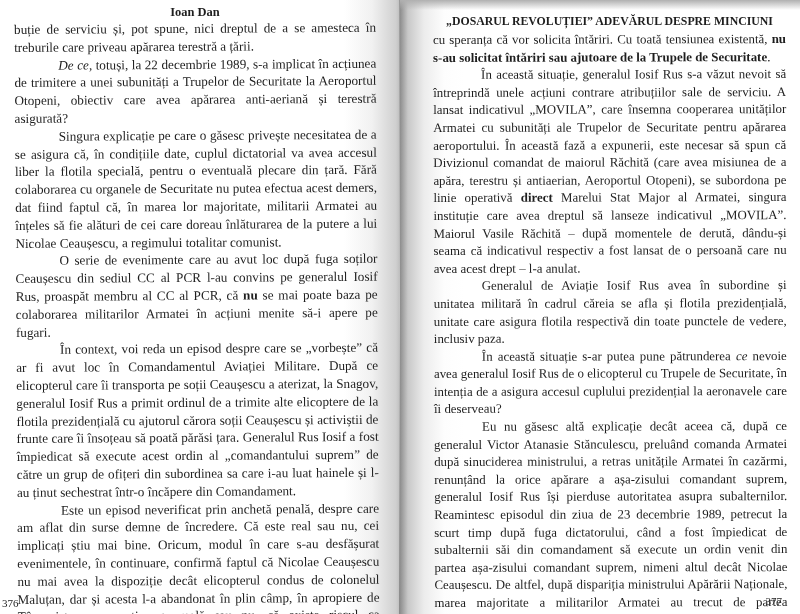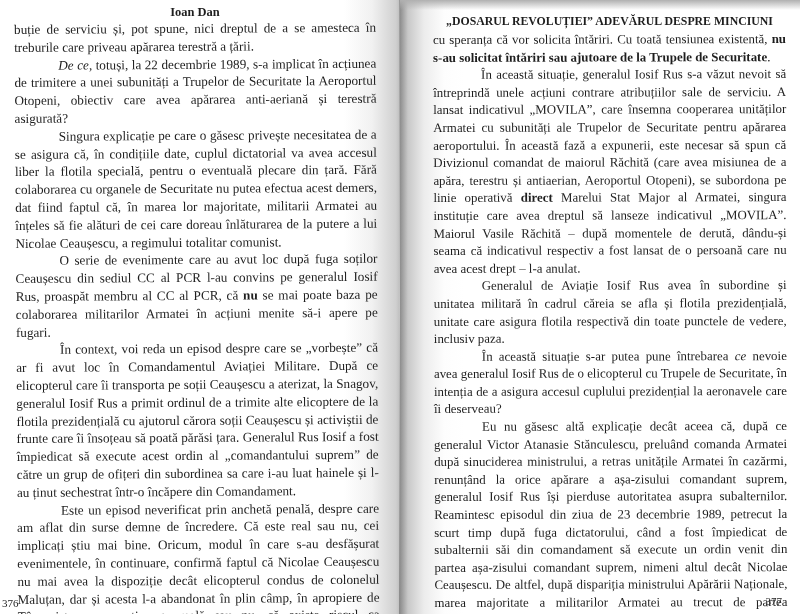--- a/index.html
+++ b/index.html
@@ -67,18 +67,18 @@
     <div class="folio">376</div>
   </div>
   <div class="gutter-line"></div>
   <div class="page page-right">
     <div class="top-shadow"></div>
     <div class="running-head">„DOSARUL REVOLUȚIEI” ADEVĂRUL DESPRE MINCIUNI</div>
     <div class="body-text">
         <p><span>cu speranța că vor solicita întăriri. Cu toată tensiunea existentă, </span><b>nu s-au solicitat întăriri sau ajutoare de la Trupele de Securitate</b><span>.</span></p>
         <p class="indent"><span>În această situație, generalul Iosif Rus s-a văzut nevoit să întreprindă unele acțiuni contrare atribuțiilor sale de serviciu. A lansat indicativul „MOVILA”, care însemna cooperarea unităților Armatei cu subunități ale Trupelor de Securitate pentru apărarea aeroportului. În această fază a expunerii, este necesar să spun că Divizionul comandat de maiorul Răchită (care avea misiunea de a apăra, terestru și antiaerian, Aeroportul Otopeni), se subordona pe linie operativă </span><b>direct</b><span> Marelui Stat Major al Armatei, singura instituție care avea dreptul să lanseze indicativul „MOVILA”. Maiorul Vasile Răchită – după momentele de derută, dându-și seama că indicativul respectiv a fost lansat de o persoană care nu avea acest drept – l-a anulat.</span></p>
         <p class="indent"><span>Generalul de Aviație Iosif Rus avea în subordine și unitatea militară în cadrul căreia se afla și flotila prezidențială, unitate care asigura flotila respectivă din toate punctele de vedere, inclusiv paza.</span></p>
-        <p class="indent"><span>În această situație s-ar putea pune întrebarea </span><i>ce</i><span> nevoie avea generalul Iosif Rus de o elicopterul cu Trupele de Securitate, în intenția de a asigura accesul cuplului prezidențial la aeronavele care îi deserveau?</span></p>
+        <p class="indent"><span>În această situație s-ar putea pune pătrunderea </span><i>ce</i><span> nevoie avea generalul Iosif Rus de o elicopterul cu Trupele de Securitate, în intenția de a asigura accesul cuplului prezidențial la aeronavele care îi deserveau?</span></p>
         <p class="indent"><span>Eu nu găsesc altă explicație decât aceea că, după ce generalul Victor Atanasie Stănculescu, preluând comanda Armatei după sinuciderea ministrului, a retras unitățile Armatei în cazărmi, renunțând la orice apărare a așa-zisului comandant suprem, generalul Iosif Rus își pierduse autoritatea asupra subalternilor. Reamintesc episodul din ziua de 23 decembrie 1989, petrecut la scurt timp după fuga dictatorului, când a fost împiedicat de subalternii săi din comandament să execute un ordin venit din partea așa-zisului comandant suprem, nimeni altul decât Nicolae Ceaușescu. De altfel, după dispariția ministrului Apărării Naționale, marea majoritate a militarilor Armatei au trecut de partea răsculaților împotriva dictaturii comuniste.</span></p>
       </div>
     <div class="folio">377</div>
   </div>
 </div>
 
 </body></html>

